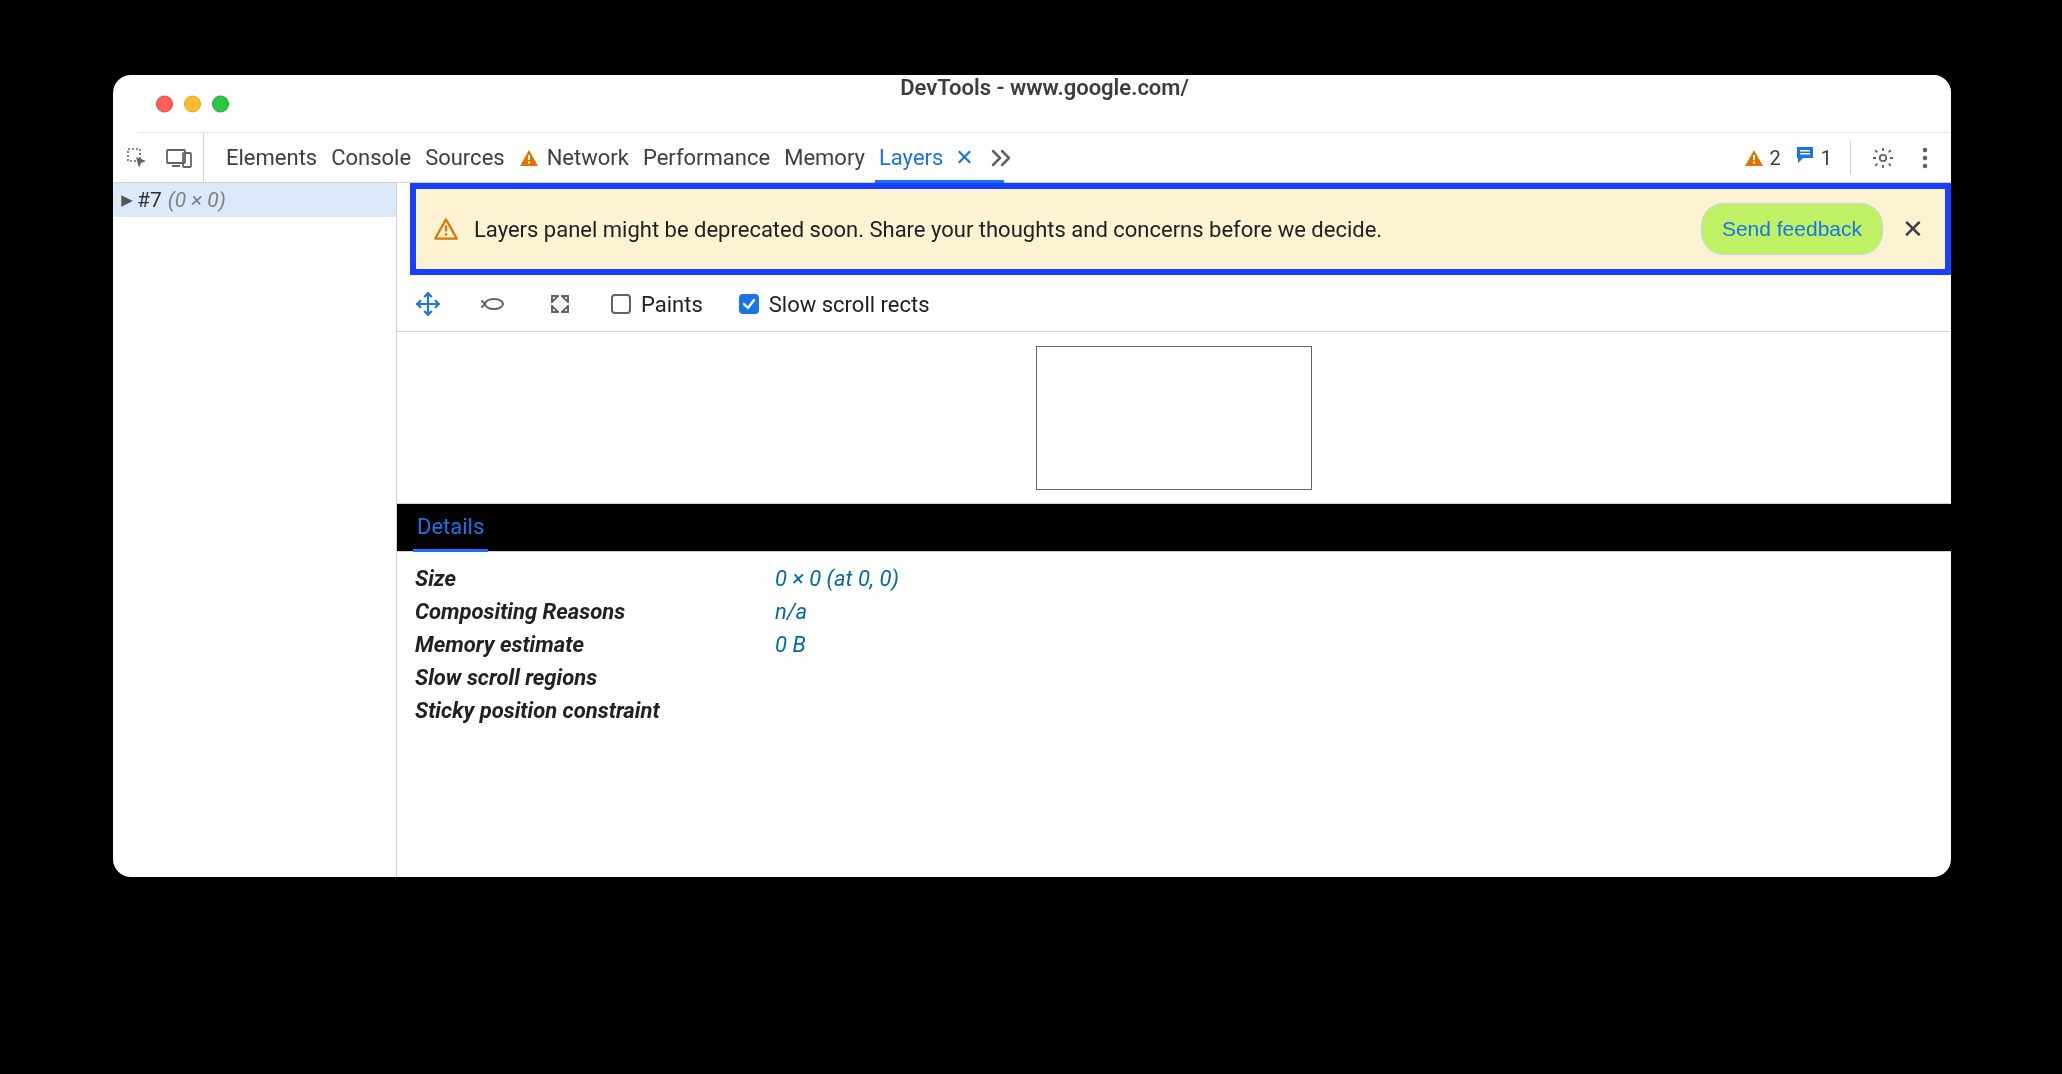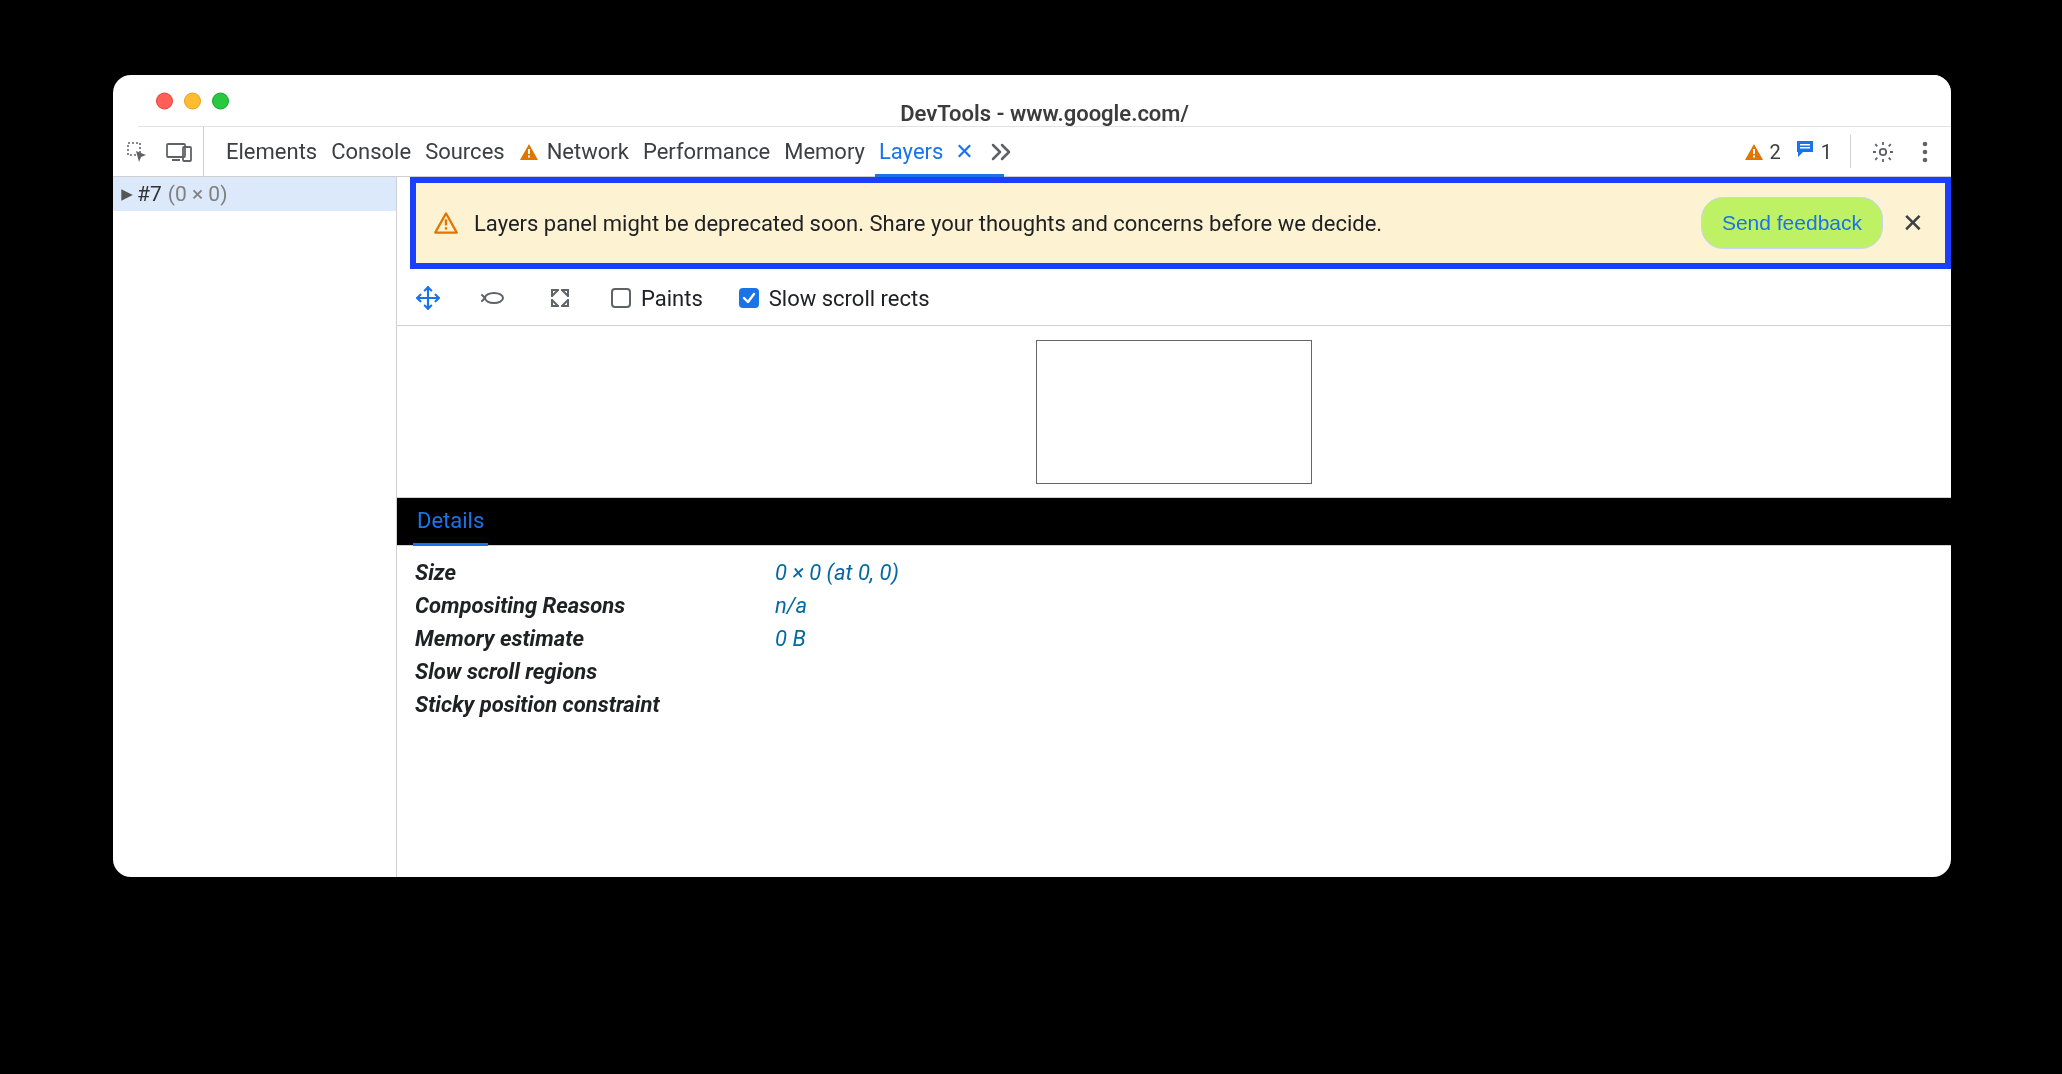--- a/index.html
+++ b/index.html
@@ -19,24 +19,24 @@
     left: 113px; top: 75px;
     width: 1838px; height: 802px;
     background: #fff;
     border-radius: 18px;
     box-shadow: 0 30px 70px rgba(0,0,0,0.55);
     overflow: hidden;
     display: flex; flex-direction: column;
   }
   
   .titlebar {
-    height: 52px;
+    height: 58px;
     background: #fff;
     border-bottom: 1px solid #e2e2e2;
-    display: flex; align-items: flex-end;
+    display: flex; align-items: flex-start;
     position: relative;
     margin-left: 25px;
   }
   .traffic {
     display: flex; gap: 11px;
     position: absolute; left: 18px; top: 50%; transform: translateY(-50%);
   }
   .tl { width: 17px; height: 17px; border-radius: 50%; }
   .tl.red { background: #ff5f57; border: 1px solid #e24640; }
   .tl.yellow { background: #febc2e; border: 1px solid #e1a126; }
@@ -108,21 +108,21 @@
     font-size: 21px;
   }
   .tree-row {
     display: flex; align-items: center;
     padding: 5px 8px;
     background: #dce9fb;
     color: #333;
     gap: 4px;
   }
   .tree-row .caret { width: 12px; text-align: center; color: #555; font-size: 15px; }
-  .dim { color: #808080; padding-left: 2px; }
+  .dim { color: #808080; padding-left: 2px; font-style: italic; }
   .main {
     flex: 1; display: flex; flex-direction: column; min-width: 0;
   }
   
   .banner-wrap {
     border: 6px solid #1b3fff;
     margin: 0 0 2px 13px;
   }
   .banner {
     background: #fdf3d3;

